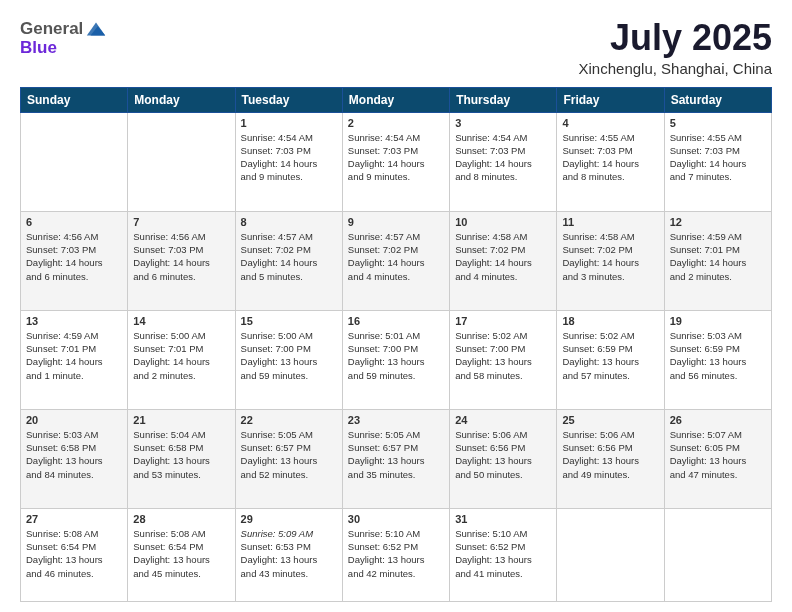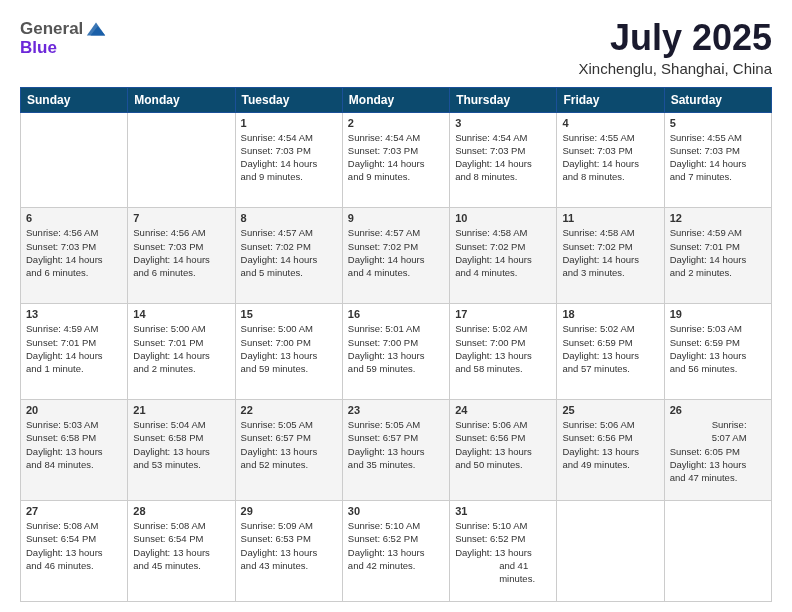--- a/index.html
+++ b/index.html
@@ -299,21 +299,21 @@
           </td>
           <td>
             <span class="day-num">25</span>
             <div style="line-height: 1.4;">Sunrise: 5:06 AM</div>
             <div style="line-height: 1.4;">Sunset: 6:56 PM</div>
             <div style="line-height: 1.4;">Daylight: 13 hours</div>
             <div style="line-height: 1.4;">and 49 minutes.</div>
           </td>
           <td>
             <span class="day-num">26</span>
-            <div style="line-height: 1.4; margin-left: 42px;">Sunrise: 5:07 AM</div>
+            <div style="line-height: 1.4;">Sunrise: 5:07 AM</div>
             <div style="line-height: 1.4;">Sunset: 6:05 PM</div>
             <div style="line-height: 1.4;">Daylight: 13 hours</div>
             <div style="line-height: 1.4;">and 47 minutes.</div>
           </td>
         </tr>
         <tr>
           <td>
             <span class="day-num">27</span>
             <div style="line-height: 1.4;">Sunrise: 5:08 AM</div>
             <div style="line-height: 1.4;">Sunset: 6:54 PM</div>
@@ -322,37 +322,37 @@
           </td>
           <td>
             <span class="day-num">28</span>
             <div style="line-height: 1.4;">Sunrise: 5:08 AM</div>
             <div style="line-height: 1.4;">Sunset: 6:54 PM</div>
             <div style="line-height: 1.4;">Daylight: 13 hours</div>
             <div style="line-height: 1.4;">and 45 minutes.</div>
           </td>
           <td>
             <span class="day-num">29</span>
-            <div style="line-height: 1.4;">Sunrise: 5:09 AM</div>
+            <div style="line-height: 1.4; font-style: italic;">Sunrise: 5:09 AM</div>
             <div style="line-height: 1.4;">Sunset: 6:53 PM</div>
             <div style="line-height: 1.4;">Daylight: 13 hours</div>
             <div style="line-height: 1.4;">and 43 minutes.</div>
           </td>
           <td>
             <span class="day-num">30</span>
             <div style="line-height: 1.4;">Sunrise: 5:10 AM</div>
             <div style="line-height: 1.4;">Sunset: 6:52 PM</div>
             <div style="line-height: 1.4;">Daylight: 13 hours</div>
             <div style="line-height: 1.4;">and 42 minutes.</div>
           </td>
           <td>
             <span class="day-num">31</span>
             <div style="line-height: 1.4;">Sunrise: 5:10 AM</div>
             <div style="line-height: 1.4;">Sunset: 6:52 PM</div>
             <div style="line-height: 1.4;">Daylight: 13 hours</div>
-            <div style="line-height: 1.4; margin-left: 44px;">and 41 minutes.</div>
+            <div style="line-height: 1.4;">and 41 minutes.</div>
           </td>
           <td class="empty"></td>
           <td class="empty"></td>
         </tr>
       </tbody>
   </table>
 </div>
 
 </body></html>

